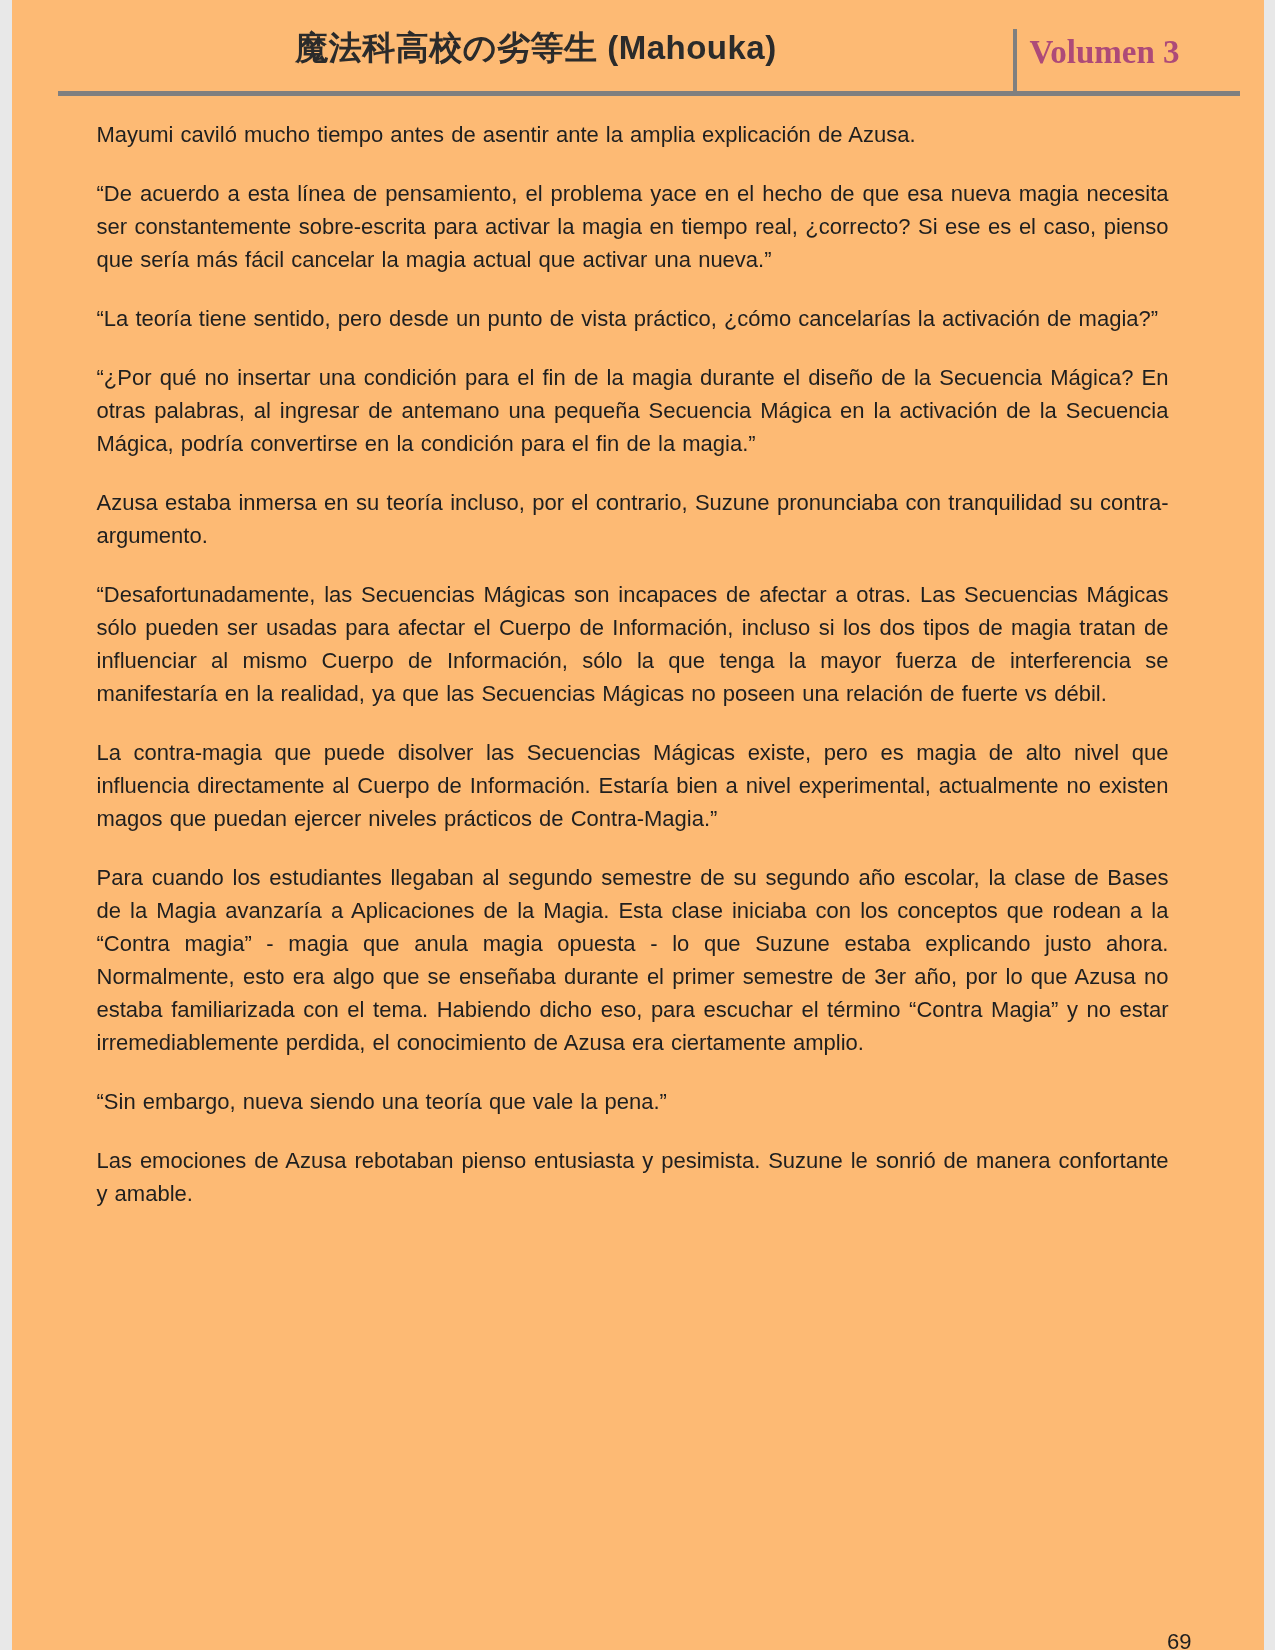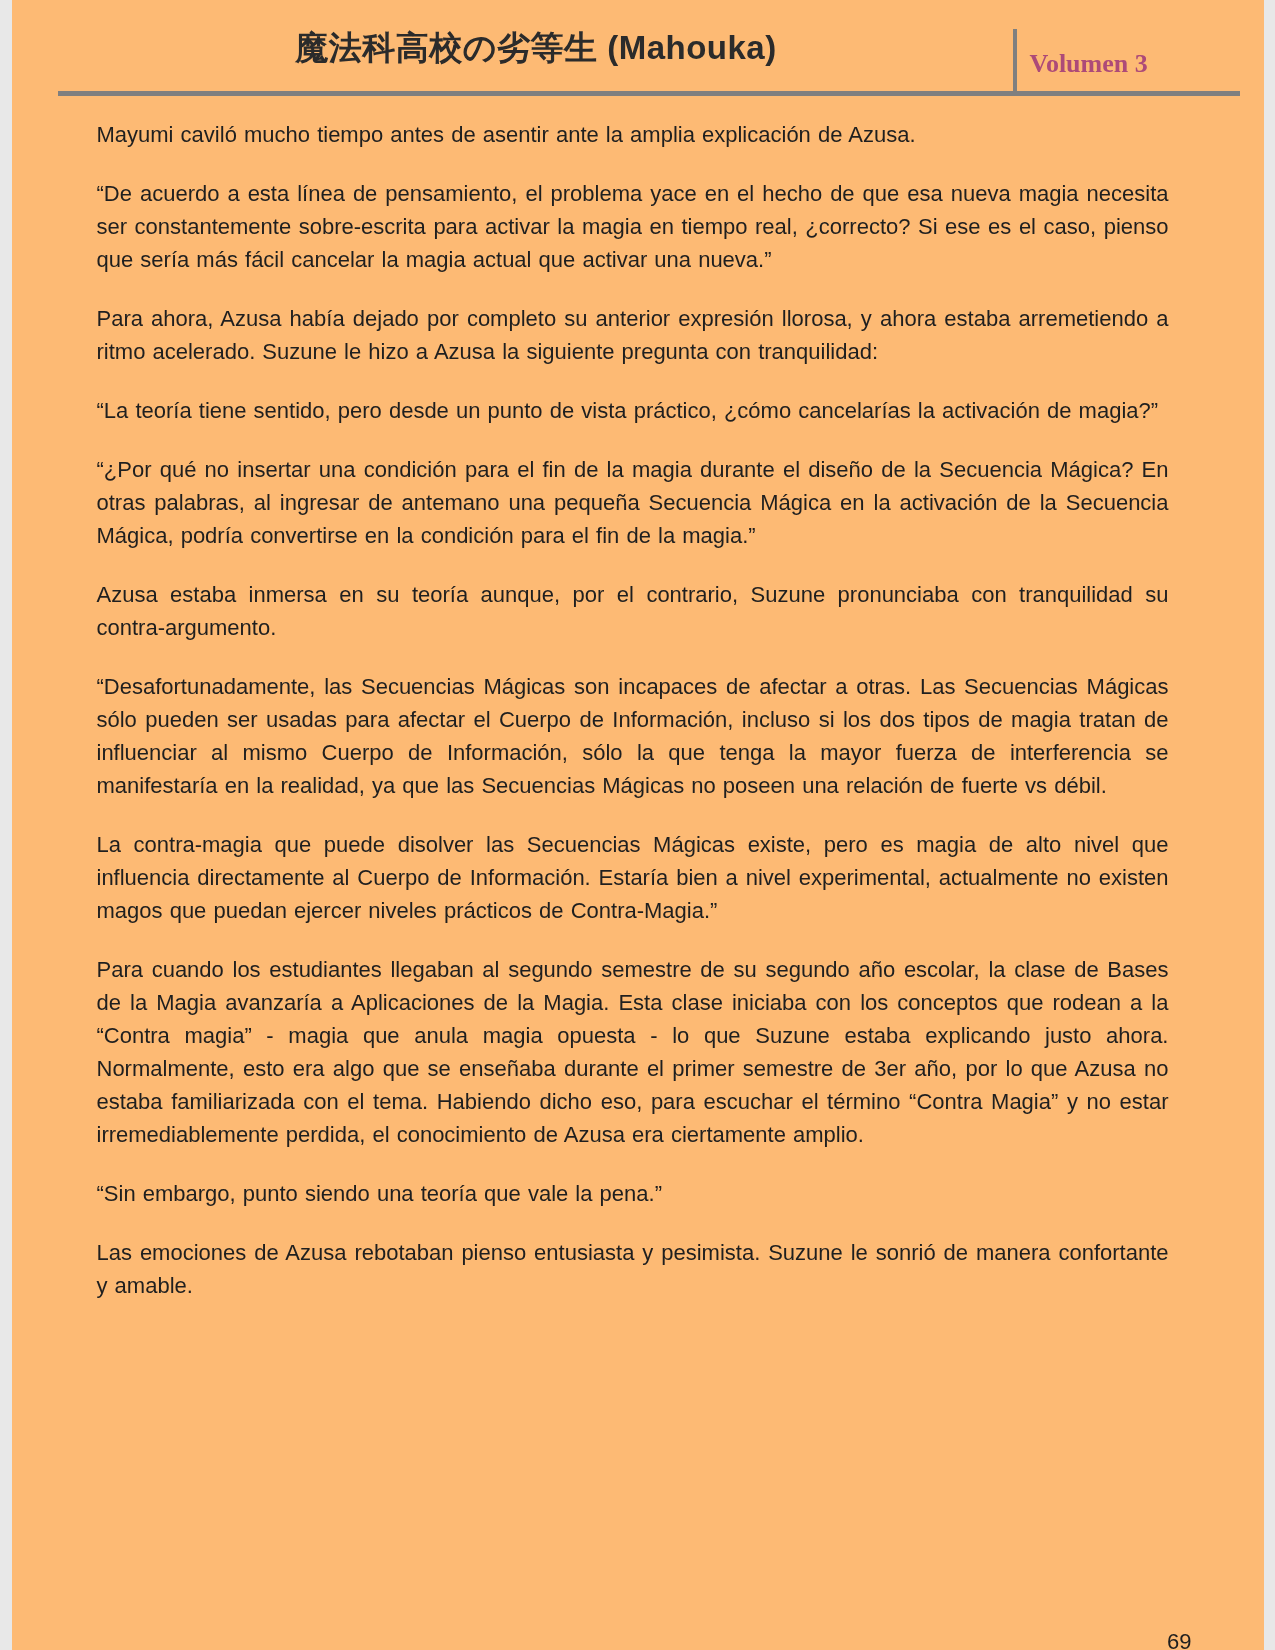--- a/index.html
+++ b/index.html
@@ -39,24 +39,23 @@
     width: 4px;
     height: 62px;
     background: #7f7f7f;
   }
   .header-volume {
     position: absolute;
     left: 1018px;
     top: 32px;
     font-family: "Liberation Serif", serif;
     font-weight: 700;
-    font-size: 26px;
+    font-size: 33px;
     line-height: 40px;
     white-space: nowrap;
-    margin-top: 12px;
   }
   .header-rule {
     position: absolute;
     left: 46px;
     top: 91px;
     width: 1182px;
     height: 5px;
     background: #7f7f7f;
   }
   
@@ -99,36 +98,35 @@
 
   <div class="header-rule"></div>
 
   <div class="text-block">
 
       <p>Mayumi caviló mucho tiempo antes de asentir ante la amplia explicación de Azusa.</p>
 
 
       <p>“De acuerdo a esta línea de pensamiento, el problema yace en el hecho de que esa nueva magia necesita ser constantemente sobre-escrita para activar la magia en tiempo real, ¿correcto? Si ese es el caso, pienso que sería más fácil cancelar la magia actual que activar una nueva.”</p>
 
-      <p>Para ahora, Azusa había dejado por completo su anterior expresión llorosa, y ahora estaba arremetiendo a ritmo acelerado. Suzune le hizo a Azusa la siguiente pregunta con tranquilidad:</p>
 
       <p>“La teoría tiene sentido, pero desde un punto de vista práctico, ¿cómo cancelarías la activación de magia?”</p>
 
       <p>“¿Por qué no insertar una condición para el fin de la magia durante el diseño de la Secuencia Mágica? En otras palabras, al ingresar de antemano una pequeña Secuencia Mágica en la activación de la Secuencia Mágica, podría convertirse en la condición para el fin de la magia.”</p>
 
-      <p>Azusa estaba inmersa en su teoría aunque, por el contrario, Suzune pronunciaba con tranquilidad su contra-argumento.</p>
+      <p>Azusa estaba inmersa en su teoría incluso, por el contrario, Suzune pronunciaba con tranquilidad su contra-argumento.</p>
 
       <p>“Desafortunadamente, las Secuencias Mágicas son incapaces de afectar a otras. Las Secuencias Mágicas sólo pueden ser usadas para afectar el Cuerpo de Información, incluso si los dos tipos de magia tratan de influenciar al mismo Cuerpo de Información, sólo la que tenga la mayor fuerza de interferencia se manifestaría en la realidad, ya que las Secuencias Mágicas no poseen una relación de fuerte vs débil.</p>
 
       <p>La contra-magia que puede disolver las Secuencias Mágicas existe, pero es magia de alto nivel que influencia directamente al Cuerpo de Información. Estaría bien a nivel experimental, actualmente no existen magos que puedan ejercer niveles prácticos de Contra-Magia.”</p>
 
 
       <p>Para cuando los estudiantes llegaban al segundo semestre de su segundo año escolar, la clase de Bases de la Magia avanzaría a Aplicaciones de la Magia. Esta clase iniciaba con los conceptos que rodean a la “Contra magia” - magia que anula magia opuesta - lo que Suzune estaba explicando justo ahora. Normalmente, esto era algo que se enseñaba durante el primer semestre de 3er año, por lo que Azusa no estaba familiarizada con el tema. Habiendo dicho eso, para escuchar el término “Contra Magia” y no estar irremediablemente perdida, el conocimiento de Azusa era ciertamente amplio.</p>
 
-      <p>“Sin embargo, punto siendo una teoría que vale la pena.”</p>
+      <p>“Sin embargo, nueva siendo una teoría que vale la pena.”</p>
 
       <p>Las emociones de Azusa rebotaban pienso entusiasta y pesimista. Suzune le sonrió de manera confortante y amable.</p>
 
     </div>
 
   <div class="page-number">69</div>
 
 </div>
 
 </body></html>

